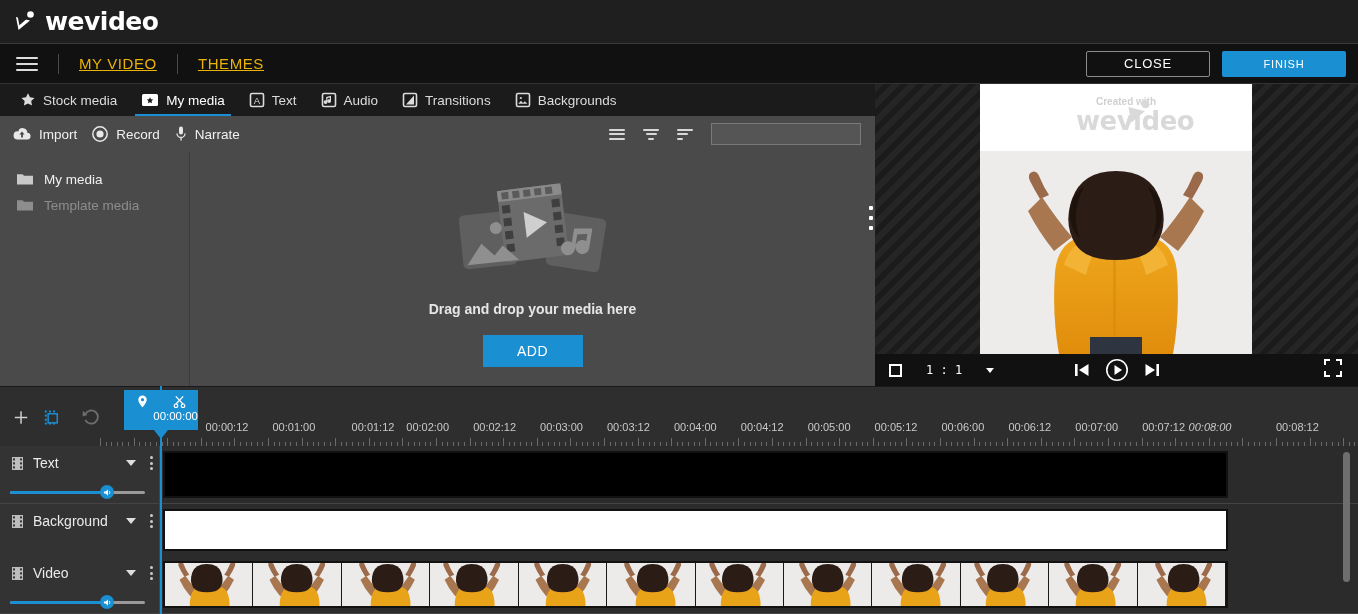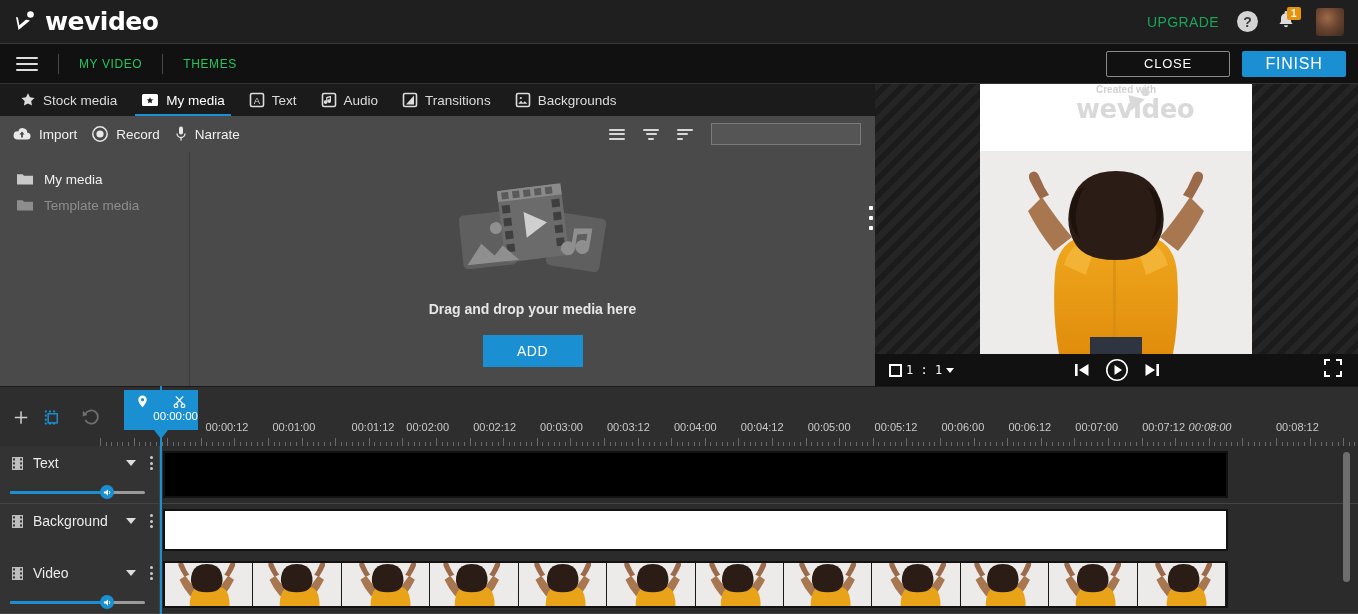--- a/index.html
+++ b/index.html
@@ -45,30 +45,30 @@
 
   
   .menubar {
     position: absolute; left: 0; top: 44px; width: 1358px; height: 40px;
     background: #111; border-bottom: 1px solid #333;
     display: flex; align-items: center;
   }
   .hamburger { margin-left: 16px; width: 22px; cursor: pointer; }
   .hamburger div { height: 2px; background: #ddd; margin: 4px 0; border-radius: 1px; }
   .vdiv { width: 1px; height: 20px; background: #4a4a4a; margin: 0 20px; }
-  .menu-item { font-size: 12px; color: #22c55e; letter-spacing: 0.6px; cursor: pointer; }
+  .menu-item { font-size: 15px; color: #eab308; letter-spacing: 0.6px; cursor: pointer; text-decoration: underline; }
   .menu-right { margin-left: auto; display: flex; align-items: center; gap: 12px; margin-right: 12px; }
   .btn-close {
     width: 124px; height: 26px; border: 1px solid #8b8b8b; background: transparent;
     color: #fff; font-size: 13px; letter-spacing: 0.8px; cursor: pointer;
     border-radius: 2px; font-family: "Liberation Sans", sans-serif;
   }
   .btn-finish {
-    width: 104px; height: 26px; border: none; background: #1a8fd1;
-    color: #fff; font-size: 16px; letter-spacing: 0.8px; cursor: pointer;
+    width: 124px; height: 26px; border: none; background: #1a8fd1;
+    color: #fff; font-size: 11px; letter-spacing: 0.8px; cursor: pointer;
     border-radius: 2px; font-family: "Liberation Sans", sans-serif;
   }
 
   
   .mediatabs {
     position: absolute; left: 0; top: 84px; width: 875px; height: 32px;
     background: #1b1b1b; display: flex; align-items: center;
   }
   .mtab {
     display: flex; align-items: center; gap: 7px; height: 32px;
@@ -152,37 +152,37 @@
     position: absolute; left: 9px; top: 10px; right: 8px;
     font-size: 17.5px; line-height: 1.28; color: #111;
     font-family: "Liberation Sans", sans-serif; z-index: 3;
   }
   .stage-photo {
     position: absolute; left: 0; top: 67px; width: 272px; height: 203px;
     background: linear-gradient(160deg, #f2f1ef 0%, #e8e6e3 55%, #dfdcd8 100%);
     overflow: hidden;
   }
   .watermark {
-    position: absolute; left: 88px; top: 0; width: 190px; height: 52px;
+    position: absolute; left: 88px; top: 12px; width: 190px; height: 52px;
     opacity: 0.32; z-index: 4; pointer-events: none;
   }
   .wm-created {
     font-size: 10px; color: #6d6d6d; font-weight: bold;
     position: absolute; left: 28px; top: 0;
   }
   .wm-logo {
     position: absolute; left: 8px; top: 10px;
     font-size: 26px; font-weight: bold; color: #8a8a8a;
     font-family: "DejaVu Sans", sans-serif; letter-spacing: -0.5px;
   }
   .playerbar {
     position: absolute; left: 875px; top: 354px; width: 483px; height: 32px;
     background: #111; display: flex; align-items: center;
   }
-  .pb-left { display: flex; align-items: center; gap: 4px; margin-left: 14px; cursor: pointer; }
+  .pb-left { display: flex; align-items: center; gap: 24px; margin-left: 14px; cursor: pointer; }
   .aspect-sq { width: 13px; height: 13px; border: 2px solid #fff; }
   .aspect-label { font-size: 12px; color: #fff; font-family: "DejaVu Sans Mono", monospace; }
   .caret { width: 0; height: 0; border-left: 4px solid transparent; border-right: 4px solid transparent; border-top: 5px solid #fff; }
   .pb-center { position: absolute; left: 0; right: 0; display: flex; justify-content: center; align-items: center; gap: 14px; }
   .pb-right { margin-left: auto; margin-right: 16px; cursor: pointer; }
 
   
   .tl-toolbar {
     position: absolute; left: 0; top: 386px; width: 1358px; height: 60px;
     background: #2e2e2e; border-top: 1px solid #1a1a1a;
@@ -255,33 +255,20 @@
   <div class="topbar">
     <div class="logo-wrap">
       <span class="logo-mark">
         <svg width="22" height="22" viewBox="0 0 22 22">
           <circle cx="16.5" cy="3.5" r="3.3" fill="#fff"></circle>
           <path d="M2 6 L16 9.5 L4.5 19 Z" fill="#fff"></path>
           <path d="M2 6 L16 9.5 L4.5 19 Z" fill="#1f1f1f" transform="translate(2.4,1.6) scale(0.66)"></path>
         </svg>
       </span>
       <span class="logo-text">wevideo</span>
-    </div>
-    <div class="top-right">
-      <span class="upgrade">UPGRADE</span>
-      <span class="help-icon">?</span>
-      <span class="bell-wrap">
-        <svg width="20" height="21" viewBox="0 0 20 21">
-          <path d="M10 3.2c-2.9 0-5 2.2-5 5v3.6L3.4 14h13.2L15 11.8V8.2c0-2.8-2.1-5-5-5z" fill="#dcdcdc"></path>
-          <circle cx="10" cy="2.4" r="1.4" fill="#dcdcdc"></circle>
-          <path d="M8 15.2a2 2 0 0 0 4 0z" fill="#dcdcdc"></path>
-        </svg>
-        <span class="badge">1</span>
-      </span>
-      <span class="avatar"></span>
     </div>
   </div>
 
   <div class="menubar">
     <div class="hamburger">
       <div></div>
         <div></div>
         <div></div>
     </div>
     <span class="vdiv"></span>

